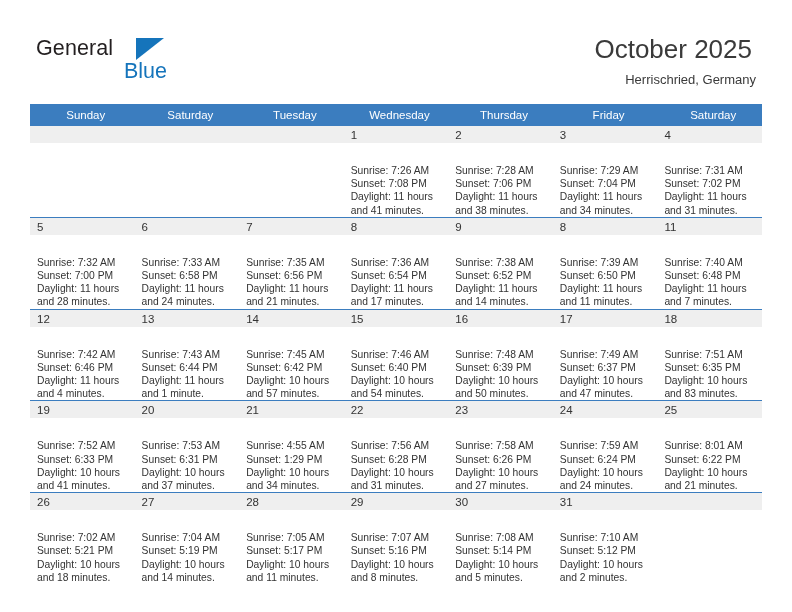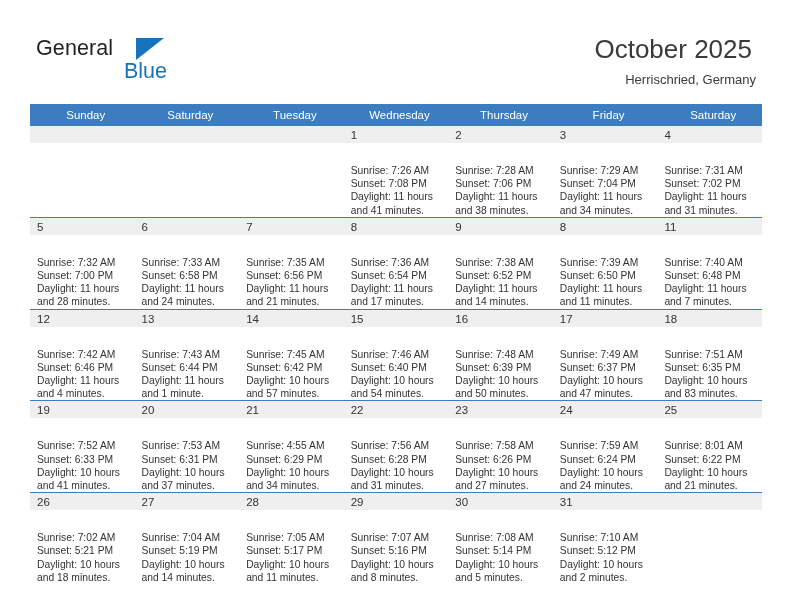--- a/index.html
+++ b/index.html
@@ -400,21 +400,21 @@
                 <div>Daylight: 10 hours</div>
                 <div>and 37 minutes.</div>
               </div>
             </div>
           </td>
           <td>
             <div class="cell-inner">
               <div class="daynum-band">21</div>
               <div class="cell-body">
                 <div>Sunrise: 4:55 AM</div>
-                <div>Sunset: 6:29 PM</div>
+                <div>Sunset: 1:29 PM</div>
                 <div>Daylight: 10 hours</div>
                 <div>and 34 minutes.</div>
               </div>
             </div>
           </td>
           <td>
             <div class="cell-inner">
               <div class="daynum-band">22</div>
               <div class="cell-body">
                 <div>Sunrise: 7:56 AM</div>

